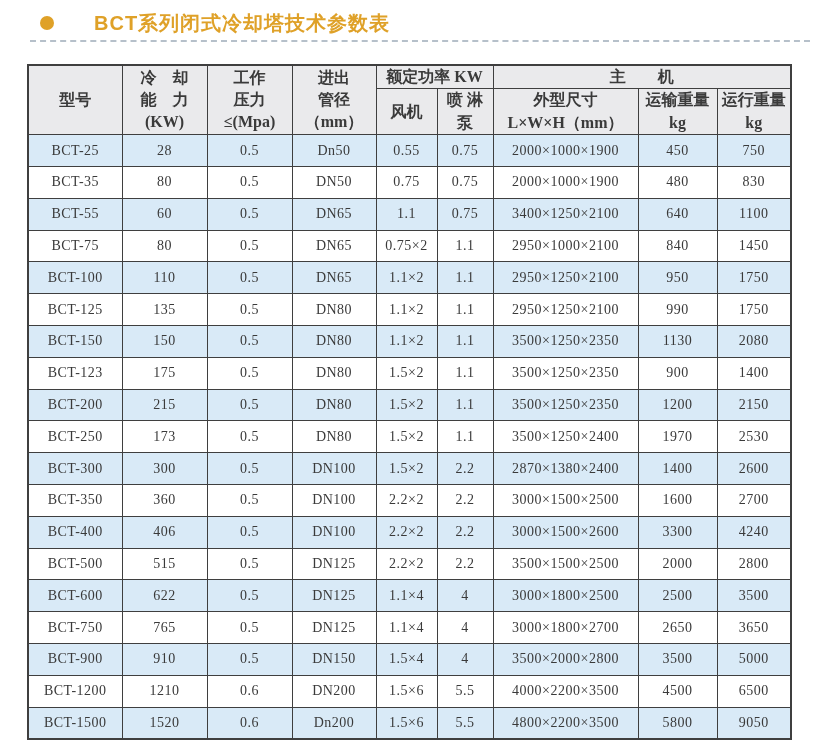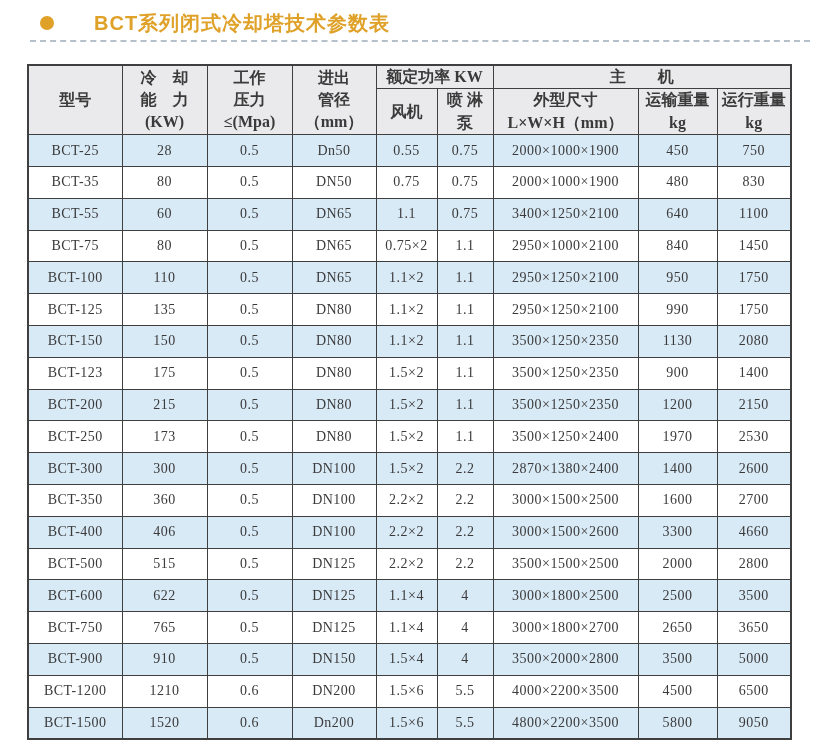--- a/index.html
+++ b/index.html
@@ -242,21 +242,21 @@
       </tr>
       <tr class="alt">
         <td>BCT-400</td>
         <td>406</td>
         <td>0.5</td>
         <td>DN100</td>
         <td>2.2×2</td>
         <td>2.2</td>
         <td class="dims-cell">3000×1500×2600</td>
         <td>3300</td>
-        <td>4660</td>
+        <td>4240</td>
       </tr>
       <tr>
         <td>BCT-500</td>
         <td>515</td>
         <td>0.5</td>
         <td>DN125</td>
         <td>2.2×2</td>
         <td>2.2</td>
         <td class="dims-cell">3500×1500×2500</td>
         <td>2000</td>

